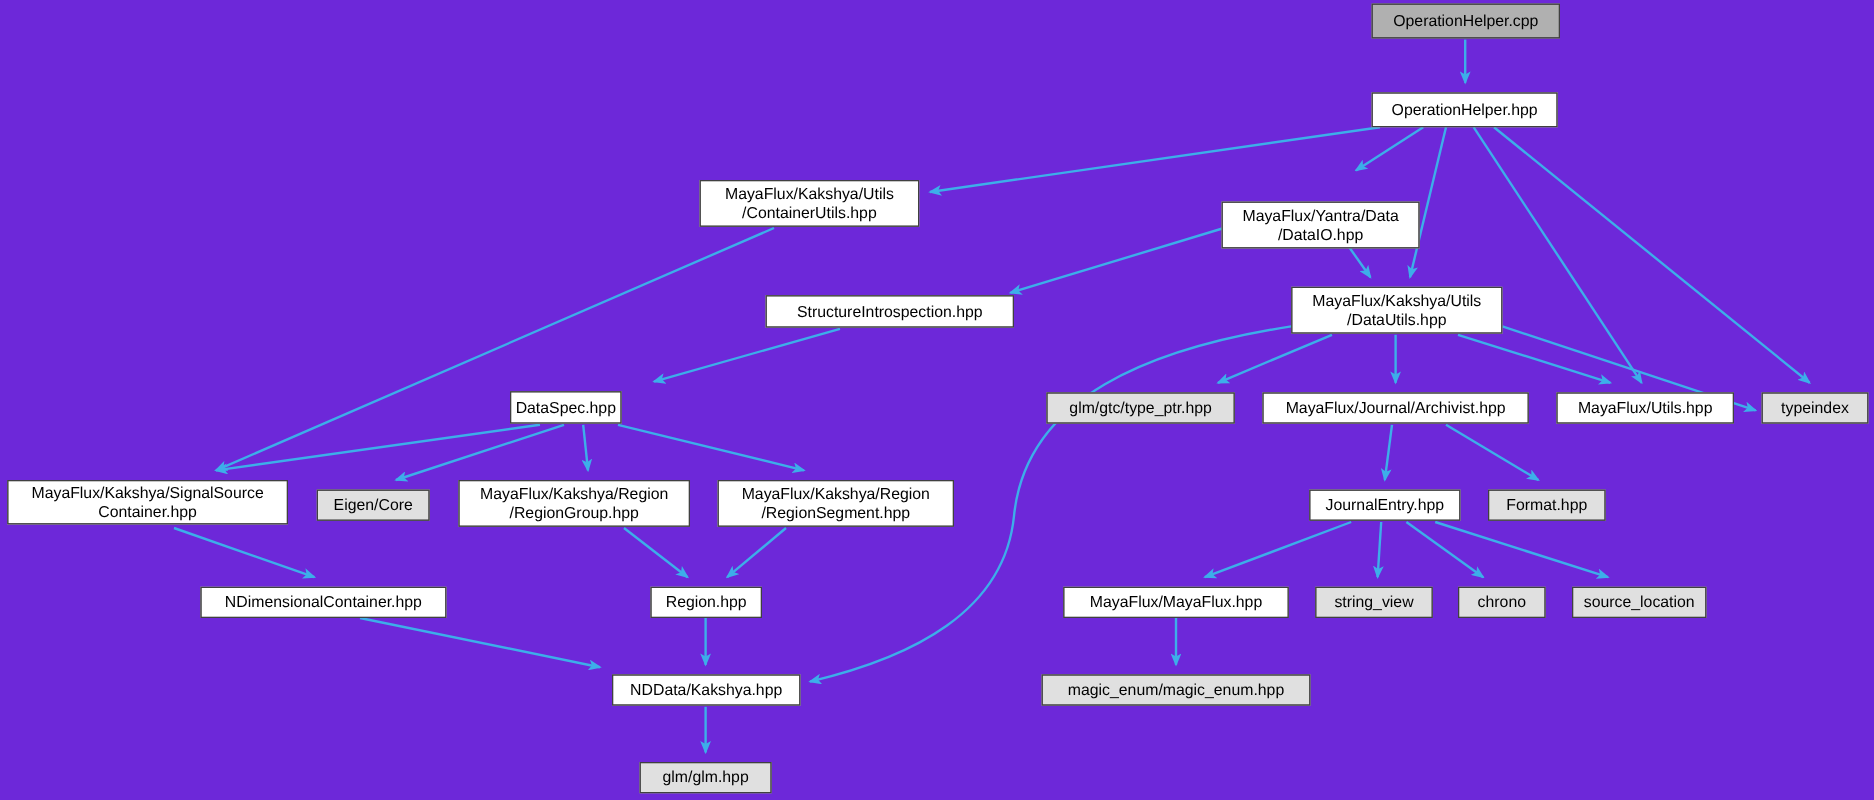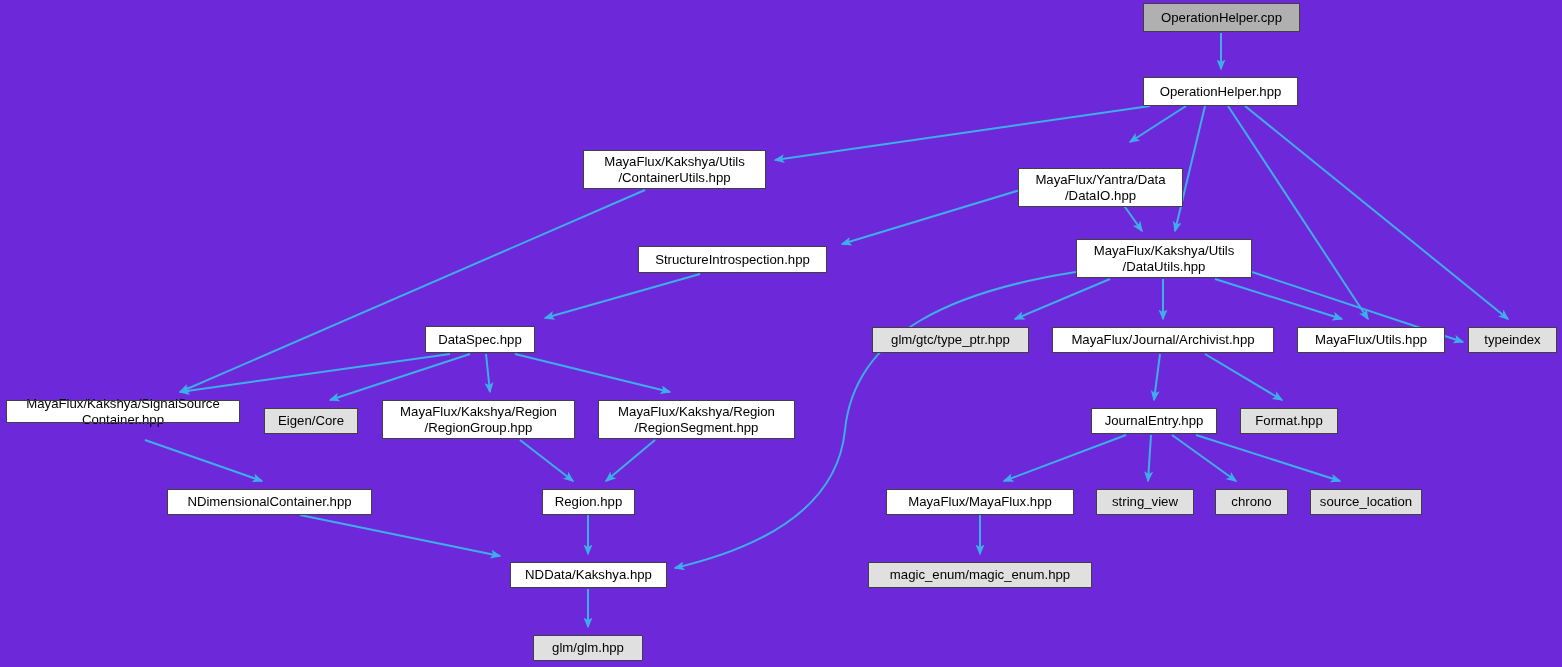--- a/index.html
+++ b/index.html
@@ -77,29 +77,29 @@
         <path d="M588,589 L588,627" fill="none" stroke="#3daee9" stroke-width="2" marker-end="url(#ah)"></path>
       </g>
   </svg>
   <div id="node-layer">
       <div class="node root" style="left: 1143px; top: 3px; width: 157px; height: 29px;"><span class="lbl">OperationHelper.cpp</span></div>
       <div class="node" style="left: 1143px; top: 77px; width: 155px; height: 29px;"><span class="lbl">OperationHelper.hpp</span></div>
       <div class="node" style="left: 583px; top: 150px; width: 183px; height: 39px;"><span class="lbl">MayaFlux/Kakshya/Utils
 /ContainerUtils.hpp</span></div>
       <div class="node" style="left: 1018px; top: 150px; width: 165px; height: 39px; margin-top: 18px;"><span class="lbl">MayaFlux/Yantra/Data
 /DataIO.hpp</span></div>
-      <div class="node" style="left: 638px; top: 246px; width: 189px; height: 27px;"><span class="lbl">StructureIntrospection.hpp</span></div>
+      <div class="node" style="left: 638px; top: 246px; width: 207px; height: 27px;"><span class="lbl">StructureIntrospection.hpp</span></div>
       <div class="node" style="left: 1076px; top: 239px; width: 176px; height: 39px;"><span class="lbl">MayaFlux/Kakshya/Utils
 /DataUtils.hpp</span></div>
-      <div class="node" style="left: 425px; top: 326px; width: 110px; height: 27px;"><span class="lbl">DataSpec.hpp</span></div>
+      <div class="node" style="left: 425px; top: 326px; width: 93px; height: 27px;"><span class="lbl">DataSpec.hpp</span></div>
       <div class="node lib" style="left: 872px; top: 327px; width: 157px; height: 26px;"><span class="lbl">glm/gtc/type_ptr.hpp</span></div>
       <div class="node" style="left: 1052px; top: 327px; width: 222px; height: 26px;"><span class="lbl">MayaFlux/Journal/Archivist.hpp</span></div>
       <div class="node" style="left: 1297px; top: 327px; width: 148px; height: 26px;"><span class="lbl">MayaFlux/Utils.hpp</span></div>
       <div class="node lib" style="left: 1468px; top: 327px; width: 89px; height: 26px;"><span class="lbl">typeindex</span></div>
-      <div class="node" style="left: 6px; top: 400px; width: 234px; height: 23px;"><span class="lbl">MayaFlux/Kakshya/SignalSource
+      <div class="node" style="left: 6px; top: 400px; width: 234px; height: 37px;"><span class="lbl">MayaFlux/Kakshya/SignalSource
 Container.hpp</span></div>
       <div class="node lib" style="left: 264px; top: 408px; width: 94px; height: 26px;"><span class="lbl">Eigen/Core</span></div>
       <div class="node" style="left: 382px; top: 400px; width: 193px; height: 39px;"><span class="lbl">MayaFlux/Kakshya/Region
 /RegionGroup.hpp</span></div>
       <div class="node" style="left: 598px; top: 400px; width: 197px; height: 39px;"><span class="lbl">MayaFlux/Kakshya/Region
 /RegionSegment.hpp</span></div>
       <div class="node" style="left: 1091px; top: 408px; width: 126px; height: 26px;"><span class="lbl">JournalEntry.hpp</span></div>
       <div class="node lib" style="left: 1240px; top: 408px; width: 98px; height: 26px;"><span class="lbl">Format.hpp</span></div>
       <div class="node" style="left: 167px; top: 489px; width: 205px; height: 26px;"><span class="lbl">NDimensionalContainer.hpp</span></div>
       <div class="node" style="left: 542px; top: 489px; width: 93px; height: 26px;"><span class="lbl">Region.hpp</span></div>

